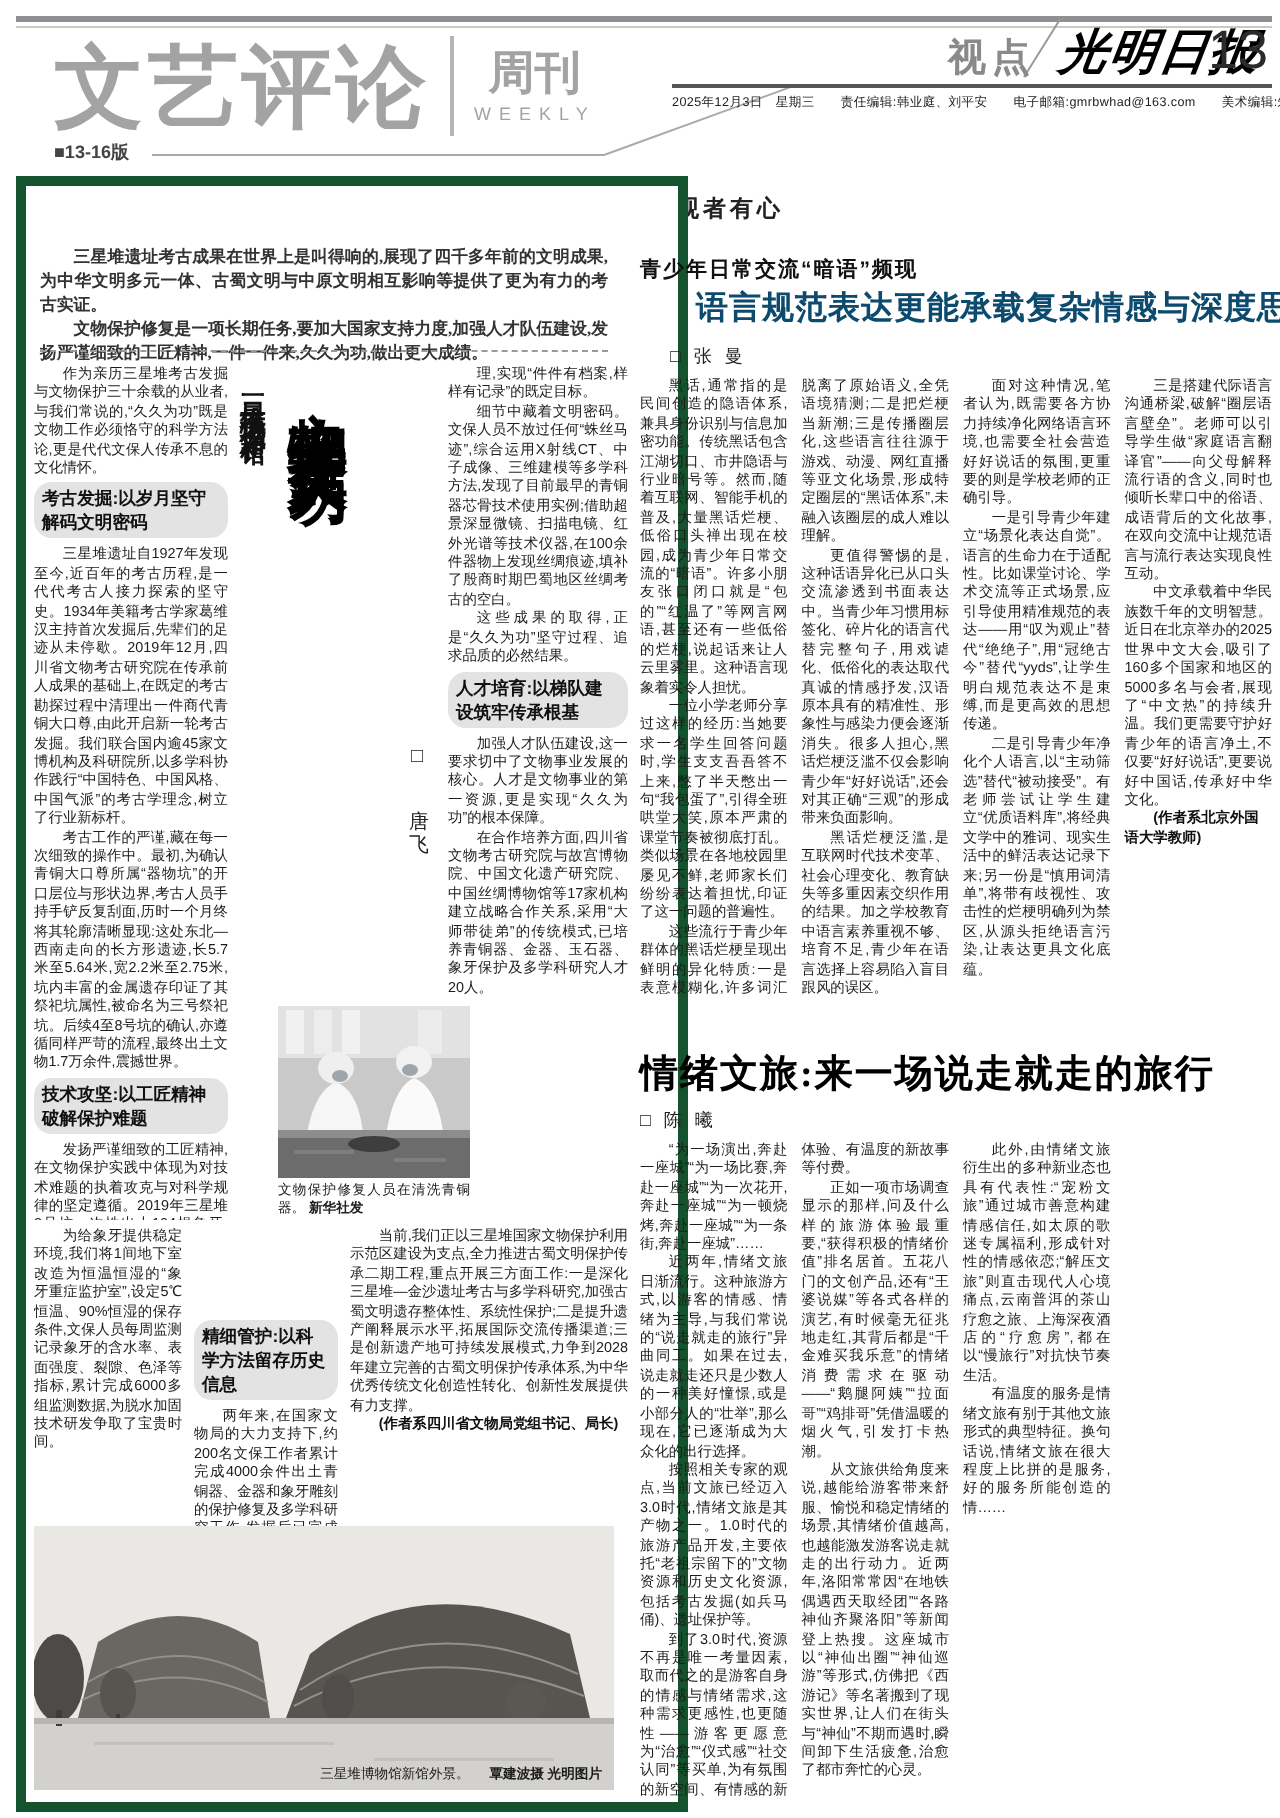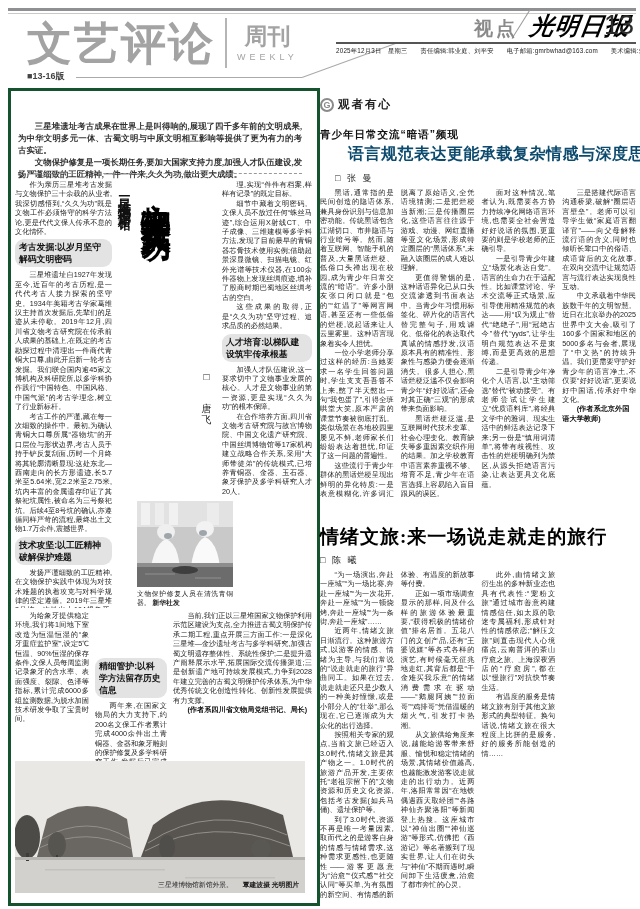--- a/index.html
+++ b/index.html
@@ -36,22 +36,22 @@
                color:#222; letter-spacing:0.2px; white-space:nowrap; }
 
   
   .glabel { position:absolute; display:flex; gap:4px; align-items:center; }
   .gicon  { width:14px; height:14px; border:2px solid #8a8a8a; border-radius:50%;
             font-size:9px; font-weight:bold; color:#8a8a8a;
             display:flex; align-items:center; justify-content:center; }
   .glabel-text { font-size:11.5px; font-weight:bold; color:#222; letter-spacing:2px; }
 
   
-  .redbox { position:absolute; left:8px; top:88px; width:312px; height:818px;
-            border:3px solid #14532d; background:#fff; }
+  .redbox { position:absolute; left:8px; top:88px; width:336px; height:818px;
+            border:5px solid #14532d; background:#fff; }
   .redbox > div { position:absolute; }
 
   .intro { left:7px; top:30px; width:284px; font-family:"Liberation Serif", serif;
            font-weight:bold; font-size:8.4px; line-height:12px; color:#333; }
   .intro p { text-indent:2em; text-align:justify; }
   .dash { left:7px; top:82px; width:284px; border-top:1px dashed #999; }
 
   .lcol1 { left:4px;  top:89px;  width:97px;  height:428px; overflow:hidden; }
   .rcol  { left:211px; top:89px; width:90px;  height:424px; overflow:hidden; }
 
@@ -136,21 +136,21 @@
 </div>
 
 <div class="redbox">
   <div class="intro">
     <p>三星堆遗址考古成果在世界上是叫得响的,展现了四千多年前的文明成果,为中华文明多元一体、古蜀文明与中原文明相互影响等提供了更为有力的考古实证。</p>
     <p>文物保护修复是一项长期任务,要加大国家支持力度,加强人才队伍建设,发扬严谨细致的工匠精神,一件一件来,久久为功,做出更大成绩。</p>
   </div>
   <div class="dash"></div>
 
   <div class="lcol1">
-      <p class="para">作为亲历三星堆考古发掘与文物保护三十余载的从业者,我深切感悟到,“久久为功”既是文物工作必须恪守的科学方法论,更是代代文保人传承不息的文化情怀。</p>
+      <p class="para">作为亲历三星堆考古发掘与文物保护三十余载的从业者,与我们常说的,“久久为功”既是文物工作必须恪守的科学方法论,更是代代文保人传承不息的文化情怀。</p>
       <div class="subhead">考古发掘:以岁月坚守解码文明密码</div>
       <p class="para">三星堆遗址自1927年发现至今,近百年的考古历程,是一代代考古人接力探索的坚守史。1934年美籍考古学家葛维汉主持首次发掘后,先辈们的足迹从未停歇。2019年12月,四川省文物考古研究院在传承前人成果的基础上,在既定的考古勘探过程中清理出一件商代青铜大口尊,由此开启新一轮考古发掘。我们联合国内逾45家文博机构及科研院所,以多学科协作践行“中国特色、中国风格、中国气派”的考古学理念,树立了行业新标杆。</p>
       <p class="para">考古工作的严谨,藏在每一次细致的操作中。最初,为确认青铜大口尊所属“器物坑”的开口层位与形状边界,考古人员手持手铲反复刮面,历时一个月终将其轮廓清晰显现:这处东北—西南走向的长方形遗迹,长5.7米至5.64米,宽2.2米至2.75米,坑内丰富的金属遗存印证了其祭祀坑属性,被命名为三号祭祀坑。后续4至8号坑的确认,亦遵循同样严苛的流程,最终出土文物1.7万余件,震撼世界。</p>
       <div class="subhead">技术攻坚:以工匠精神破解保护难题</div>
       <p class="para">发扬严谨细致的工匠精神,在文物保护实践中体现为对技术难题的执着攻克与对科学规律的坚定遵循。2019年三星堆3号坑一次性出土104根象牙,含水率达50%,多数分层开裂。象牙出土后,我们打响了长达四年的保护攻坚战。</p>
     </div>
 
   <div class="vtitle-small">三星堆博物馆新馆:</div>
   <div class="vtitle-big">文物保护贵在久久为功</div>
   <div class="vbyline">□ 唐 飞</div>

